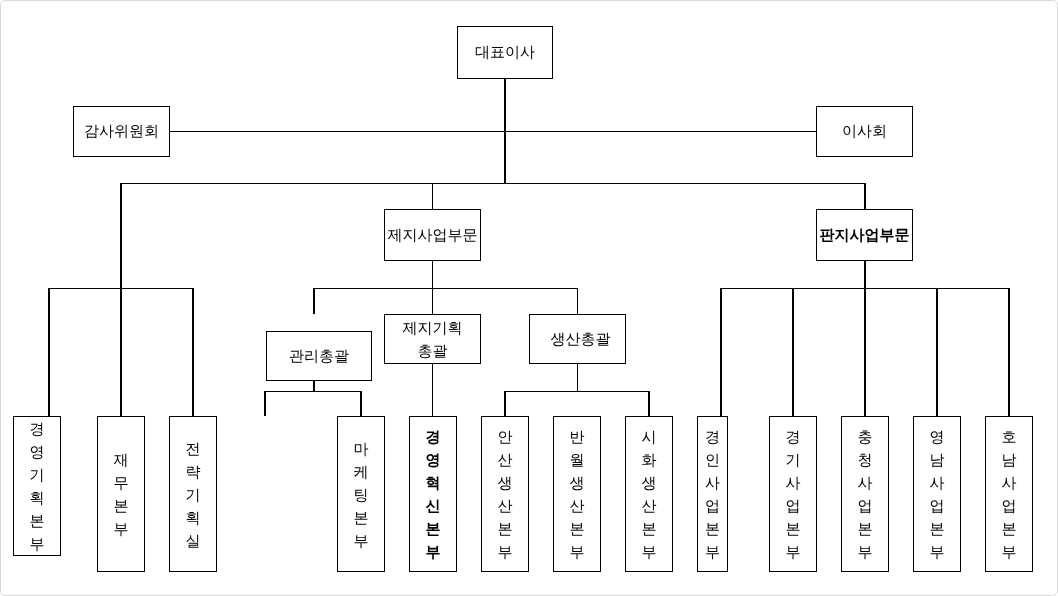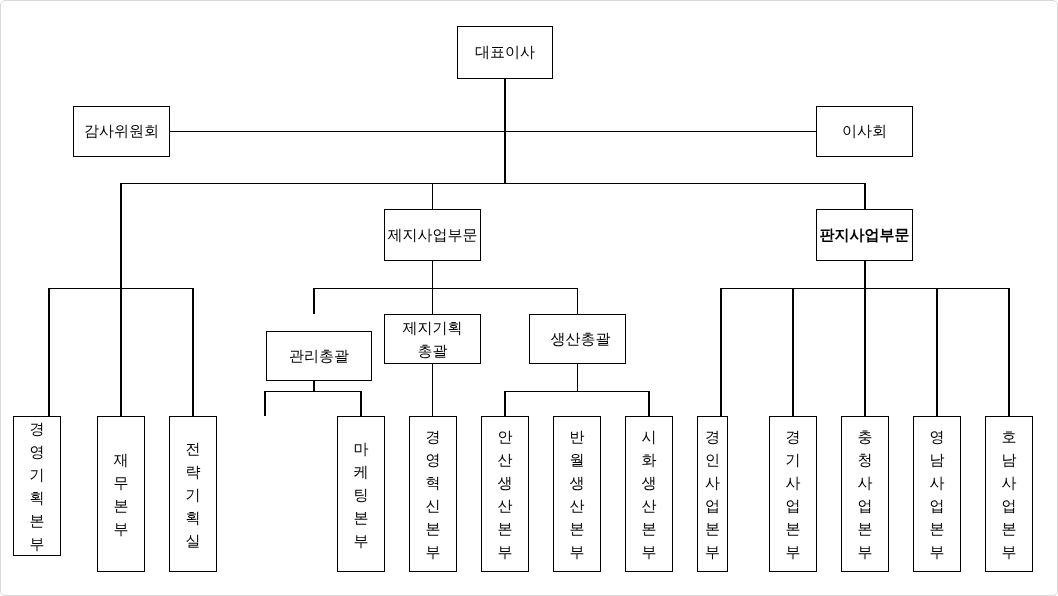--- a/index.html
+++ b/index.html
@@ -134,21 +134,21 @@
     <div class="label">재무본부</div>
   </div>
   <div class="box vbox" style="left:168px; top:415px; width:48px; height:156px;">
     <div class="label">전략기획실</div>
   </div>
 
   <div class="box vbox" style="left:336px; top:415px; width:48px; height:156px;">
     <div class="label">마케팅본부</div>
   </div>
 
-  <div class="box vbox" style="left:408px; top:415px; width:48px; height:156px;">
+  <div class="box vbox" style="left:408px; top:415px; width:48px; height:156px;font-weight:bold;">
     <div class="label">경영혁신본부</div>
   </div>
 
   <div class="box vbox" style="left:480px; top:415px; width:48px; height:156px;">
     <div class="label">안산생산본부</div>
   </div>
   <div class="box vbox" style="left:552px; top:415px; width:48px; height:156px;">
     <div class="label">반월생산본부</div>
   </div>
   <div class="box vbox" style="left:624px; top:415px; width:48px; height:156px;">

